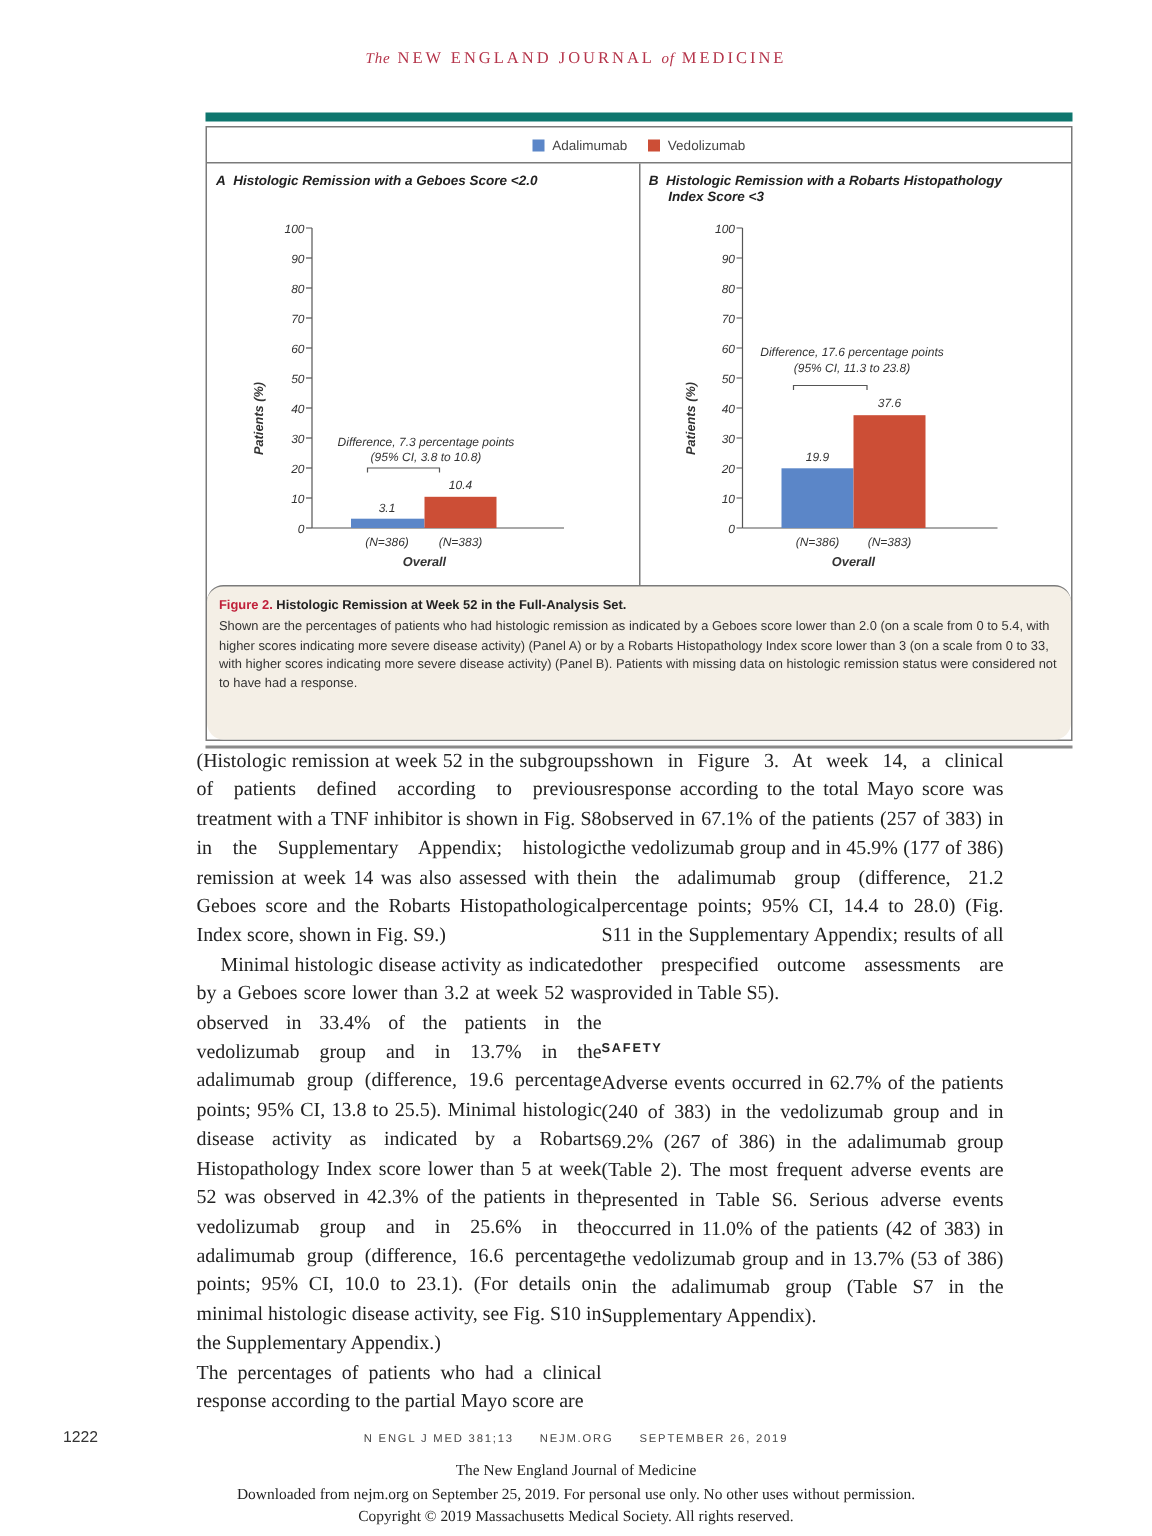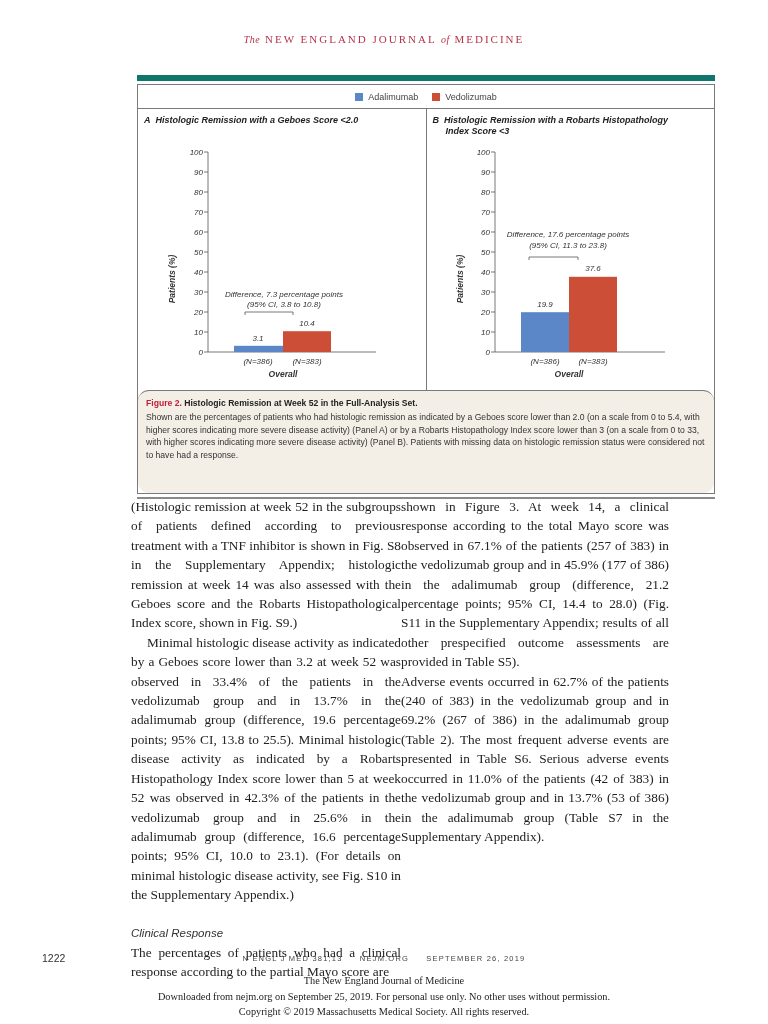--- a/index.html
+++ b/index.html
@@ -159,26 +159,26 @@
       <span class="fig-label">Figure 2.</span>
       <span class="fig-title">Histologic Remission at Week 52 in the Full-Analysis Set.</span>
       <p>Shown are the percentages of patients who had histologic remission as indicated by a Geboes score lower than 2.0 (on a scale from 0 to 5.4, with higher scores indicating more severe disease activity) (Panel A) or by a Robarts Histopathology Index score lower than 3 (on a scale from 0 to 33, with higher scores indicating more severe disease activity) (Panel B). Patients with missing data on histologic remission status were considered not to have had a response.</p>
     </div>
   </div>
 </div>
 
 <div class="col col-left">
   <p>(Histologic remission at week 52 in the subgroups of patients defined according to previous treatment with a TNF inhibitor is shown in Fig. S8 in the Supplementary Appendix; histologic remission at week 14 was also assessed with the Geboes score and the Robarts Histopathological Index score, shown in Fig. S9.)</p>
   <p class="indent">Minimal histologic disease activity as indicated by a Geboes score lower than 3.2 at week 52 was observed in 33.4% of the patients in the vedolizumab group and in 13.7% in the adalimumab group (difference, 19.6 percentage points; 95% CI, 13.8 to 25.5). Minimal histologic disease activity as indicated by a Robarts Histopathology Index score lower than 5 at week 52 was observed in 42.3% of the patients in the vedolizumab group and in 25.6% in the adalimumab group (difference, 16.6 percentage points; 95% CI, 10.0 to 23.1). (For details on minimal histologic disease activity, see Fig. S10 in the Supplementary Appendix.)</p>
-  <p class="subhead-italic">Clinical Response</p>
   <p>The percentages of patients who had a clinical response according to the partial Mayo score are</p>
 </div>
 
 <div class="col col-right">
   <p>shown in Figure 3. At week 14, a clinical response according to the total Mayo score was observed in 67.1% of the patients (257 of 383) in the vedolizumab group and in 45.9% (177 of 386) in the adalimumab group (difference, 21.2 percentage points; 95% CI, 14.4 to 28.0) (Fig. S11 in the Supplementary Appendix; results of all other prespecified outcome assessments are provided in Table S5).</p>
+  <p class="section-head">SAFETY</p>
   <p>Adverse events occurred in 62.7% of the patients (240 of 383) in the vedolizumab group and in 69.2% (267 of 386) in the adalimumab group (Table 2). The most frequent adverse events are presented in Table S6. Serious adverse events occurred in 11.0% of the patients (42 of 383) in the vedolizumab group and in 13.7% (53 of 386) in the adalimumab group (Table S7 in the Supplementary Appendix).</p>
 </div>
 
 <div class="page-num">1222</div>
 <div class="folio">
   <span>N ENGL J MED 381;13</span>
   <span>NEJM.ORG</span>
   <span>SEPTEMBER 26, 2019</span>
 </div>
 

